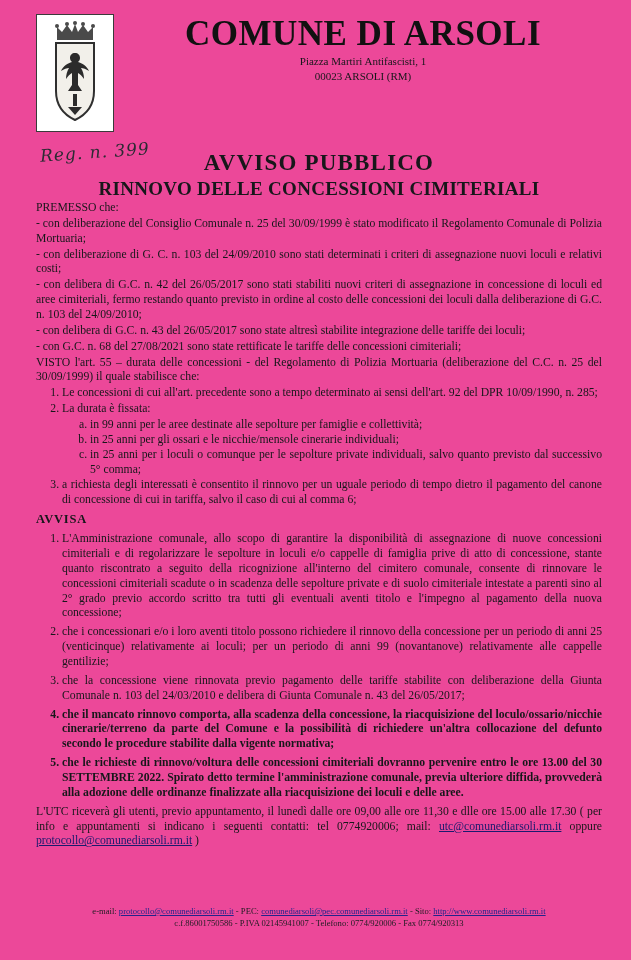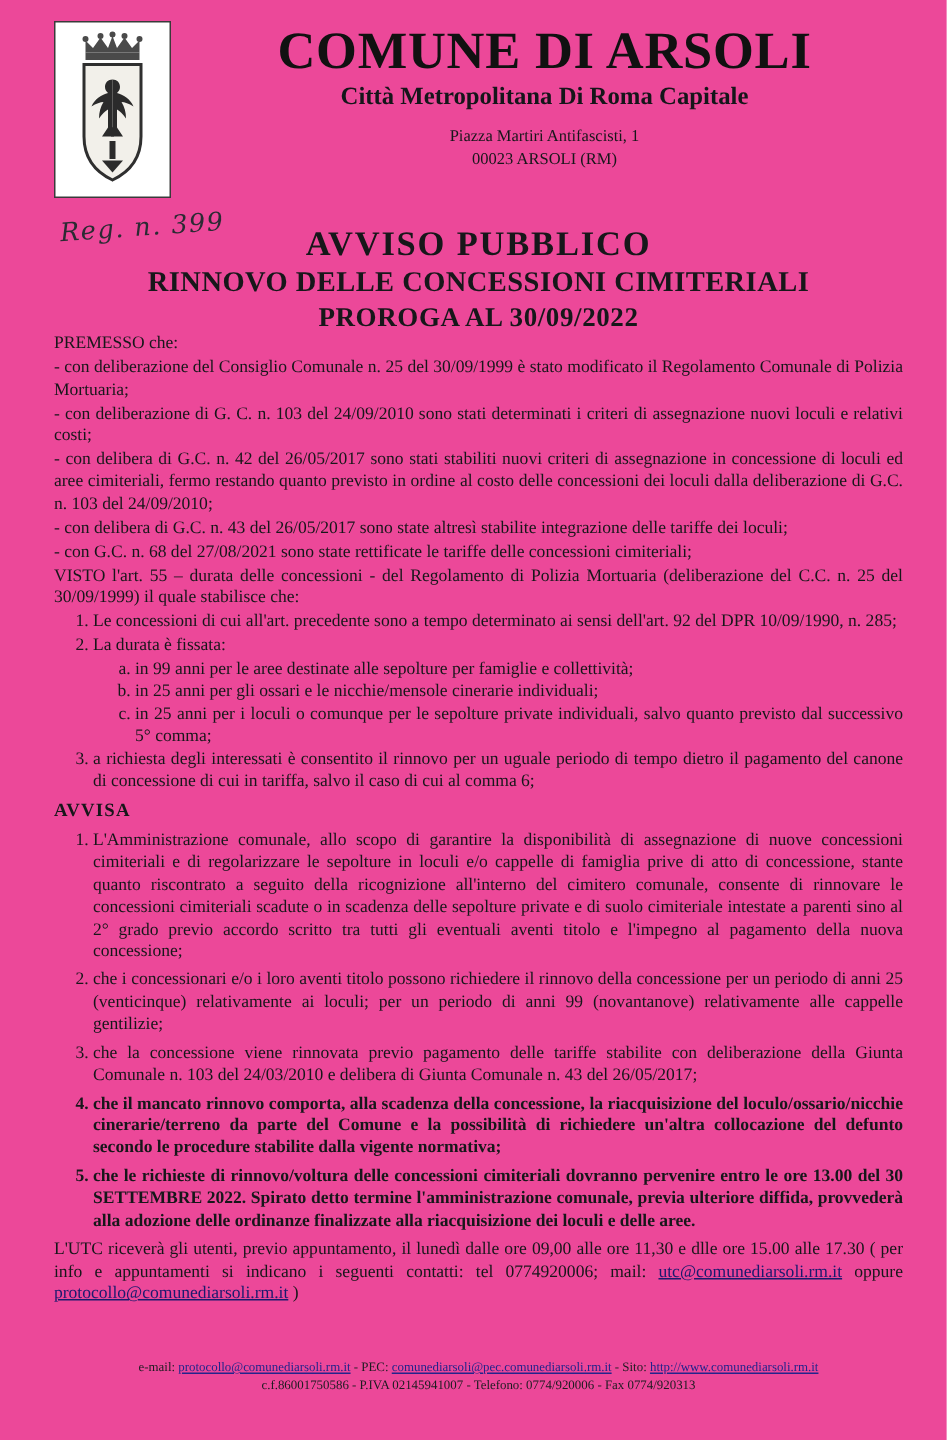--- a/index.html
+++ b/index.html
@@ -207,30 +207,28 @@
           <g fill="#2b2b2b">
             <path d="M31 34 c-3 0 -5 2 -5 5 c0 2 1 3 2 4 c-4 1 -9 4 -11 9 c3 -2 6 -3 8 -3 c-2 3 -3 7 -3 11 c2 -3 4 -5 6 -6 l0 12 l-4 6 l8 0 l0 -6 l-1 0 Z"></path>
             <path d="M31 34 c3 0 5 2 5 5 c0 2 -1 3 -2 4 c4 1 9 4 11 9 c-3 -2 -6 -3 -8 -3 c2 3 3 7 3 11 c-2 -3 -4 -5 -6 -6 l0 12 l4 6 l-8 0 l0 -6 l1 0 Z"></path>
             <rect x="29" y="75" width="4" height="12"></rect>
             <path d="M24 88 l14 0 l-7 8 Z"></path>
           </g>
         </svg>
       </div>
       <div class="header-right">
         <div class="comune-title">COMUNE DI ARSOLI</div>
-        <div class="citta-title">Città Metropolitana Di Roma Capitale</div>
         <div class="addr">Piazza Martiri Antifascisti, 1</div>
         <div class="addr">00023 ARSOLI (RM)</div>
       </div>
     </div>
 
     <div class="avviso-block">
       <div class="avviso-pubblico">AVVISO PUBBLICO</div>
       <div class="rinnovo">RINNOVO DELLE CONCESSIONI CIMITERIALI</div>
-      <div class="proroga">PROROGA AL 30/09/2022</div>
     </div>
 
     <div class="body-text">
 
       <p class="lead">PREMESSO che:</p>
       <p>- con deliberazione del Consiglio Comunale n. 25 del 30/09/1999 è stato modificato il Regolamento Comunale di Polizia Mortuaria;</p>
       <p>- con deliberazione di G. C. n. 103 del 24/09/2010 sono stati determinati i criteri di assegnazione nuovi loculi e relativi costi;</p>
       <p>- con delibera di G.C. n. 42 del 26/05/2017 sono stati stabiliti nuovi criteri di assegnazione in concessione di loculi ed aree cimiteriali, fermo restando quanto previsto in ordine al costo delle concessioni dei loculi dalla deliberazione di G.C. n. 103 del 24/09/2010;</p>
       <p>- con delibera di G.C. n. 43 del 26/05/2017 sono state altresì stabilite integrazione delle tariffe dei loculi;</p>
       <p>- con G.C. n. 68 del 27/08/2021 sono state rettificate le tariffe delle concessioni cimiteriali;</p>

